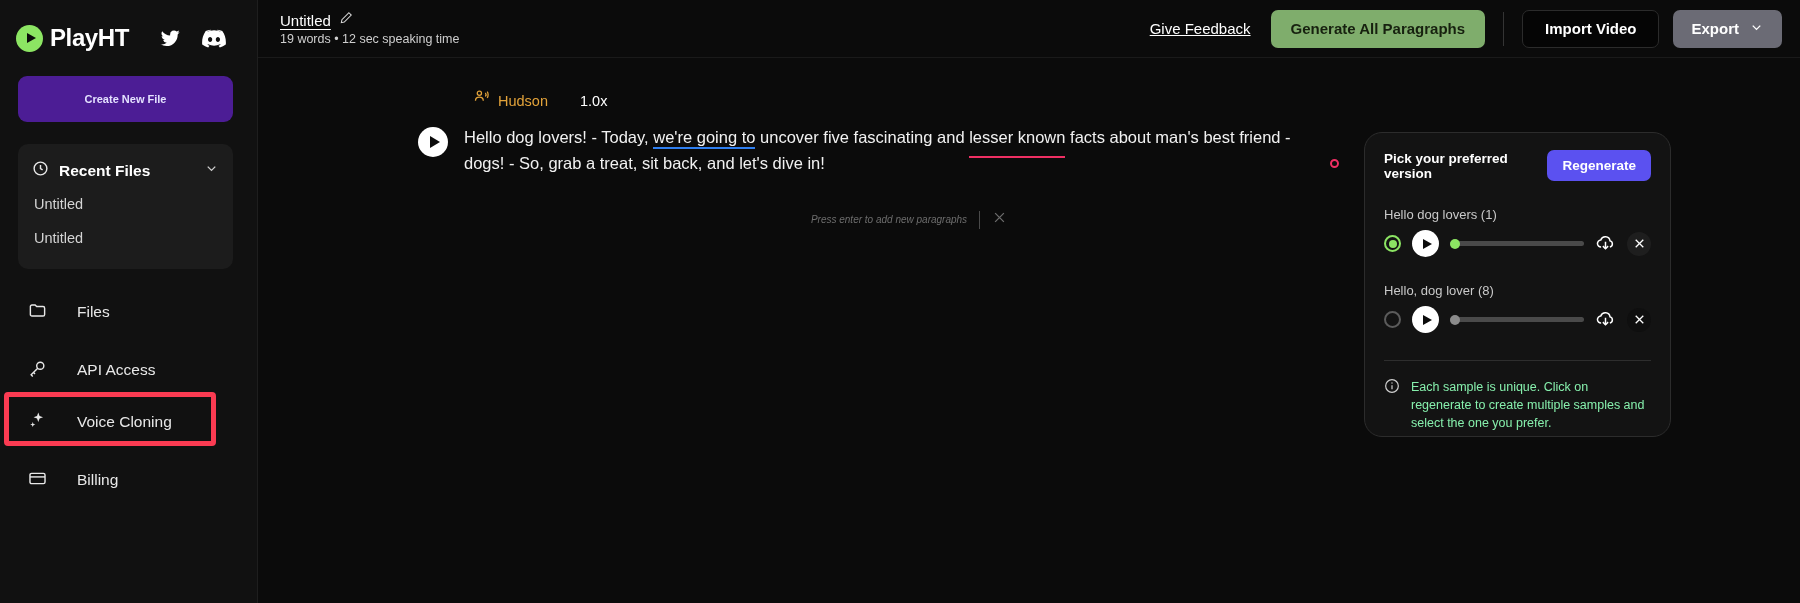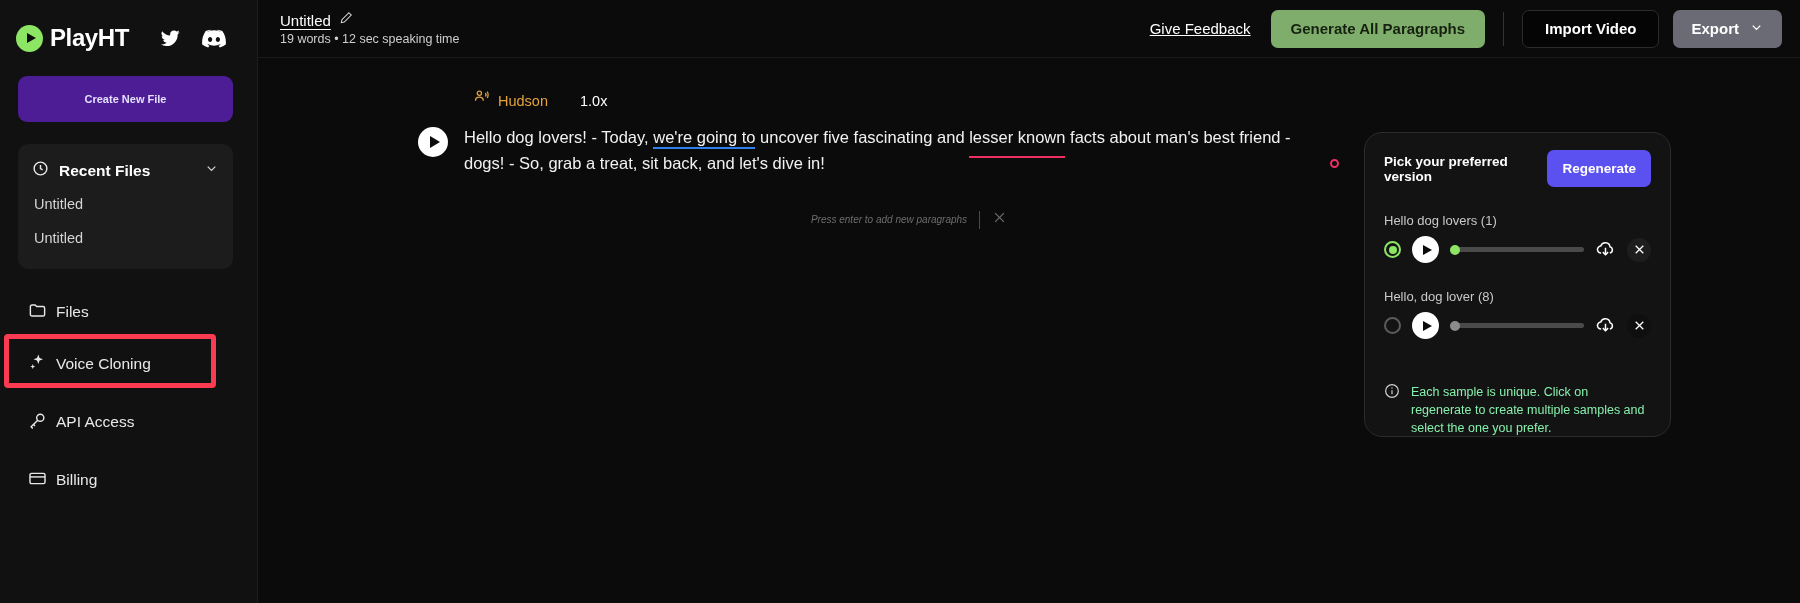--- a/index.html
+++ b/index.html
@@ -76,21 +76,21 @@
     color: #d4d4d4; font-size: 14.5px;
     padding: 9px 14px 9px 16px;
     cursor: pointer;
   }
 
   .nav-item {
     display: flex; align-items: center;
     height: 42px;
     margin: 10px 24px 0 16px;
     padding-left: 12px;
-    gap: 9px;
+    gap: 30px;
     cursor: pointer;
     border-radius: 6px;
     position: relative;
   }
   .nav-item .nav-label { color: #e8e8e8; font-size: 15.5px; }
   .nav-item.first-nav { margin-top: 22px; }
   .nav-item svg { flex: 0 0 auto; }
 
   .highlight-box {
     position: absolute;
@@ -207,21 +207,21 @@
     width: 307px; height: 305px;
     background: #131313;
     border: 1px solid #2c2c2c;
     border-radius: 18px;
     padding: 17px 19px 0 19px;
     display: flex; flex-direction: column;
   }
   .vc-head { display: flex; align-items: center; }
   .vc-title { color: #ffffff; font-size: 13.5px; font-weight: bold; flex: 1; }
   .regen-btn {
-    height: 37px; padding: 0 15px;
+    height: 31px; padding: 0 15px;
     background: #5b51f0; color: #ffffff;
     border: none; border-radius: 7px;
     font-family: "Liberation Sans", sans-serif;
     font-size: 13.5px; font-weight: bold; cursor: pointer;
   }
   .sample-label {
     color: #c9c9c9; font-size: 13px; margin-top: 26px; margin-bottom: 8px;
   }
   .sample-row { display: flex; align-items: center; gap: 11px; }
   .radio {
@@ -314,40 +314,40 @@
 
     <div class="nav-item first-nav">
       <span>
         <svg width="19" height="19" viewBox="0 0 24 24" fill="none" stroke="#e8e8e8" stroke-width="1.8">
             <path d="M3 7a2 2 0 0 1 2-2h4l2 2h8a2 2 0 0 1 2 2v8a2 2 0 0 1-2 2H5a2 2 0 0 1-2-2z"></path>
           </svg>
       </span>
       <span class="nav-label">Files</span>
     </div>
 
+    <div class="nav-item" style="margin-top:16px;">
+      <span>
+        <svg width="19" height="19" viewBox="0 0 24 24" fill="none" stroke="#e8e8e8" stroke-width="1.8">
+            <circle cx="15.5" cy="8.5" r="4.5"></circle>
+            <path d="M12.3 11.7L4 20l2 2"></path>
+            <path d="M7 17l1.8 1.8"></path>
+          </svg>
+      </span>
+      <span class="nav-label">API Access</span>
+    </div>
+
     <div class="nav-item" style="position:relative;">
       <span>
         <svg width="19" height="19" viewBox="0 0 24 24" fill="#e8e8e8">
             <path d="M13 2l1.6 4.4L19 8l-4.4 1.6L13 14l-1.6-4.4L7 8l4.4-1.6z"></path>
             <path d="M6 14l.9 2.4L9.3 17l-2.4.9L6 20.3l-.9-2.4L2.7 17l2.4-.6z"></path>
           </svg>
       </span>
       <span class="nav-label">Voice Cloning</span>
       <div class="highlight-box" style="left:-12px; top:-9px; width:212px; height:54px;"></div>
-    </div>
-
-    <div class="nav-item" style="margin-top:16px;">
-      <span>
-        <svg width="19" height="19" viewBox="0 0 24 24" fill="none" stroke="#e8e8e8" stroke-width="1.8">
-            <circle cx="15.5" cy="8.5" r="4.5"></circle>
-            <path d="M12.3 11.7L4 20l2 2"></path>
-            <path d="M7 17l1.8 1.8"></path>
-          </svg>
-      </span>
-      <span class="nav-label">API Access</span>
     </div>
 
     <div class="nav-item" style="margin-top:16px;">
       <span>
         <svg width="19" height="19" viewBox="0 0 24 24" fill="none" stroke="#e8e8e8" stroke-width="1.8">
             <rect x="2.5" y="5.5" width="19" height="13" rx="2"></rect>
             <path d="M2.5 10h19"></path>
           </svg>
       </span>
       <span class="nav-label">Billing</span>

